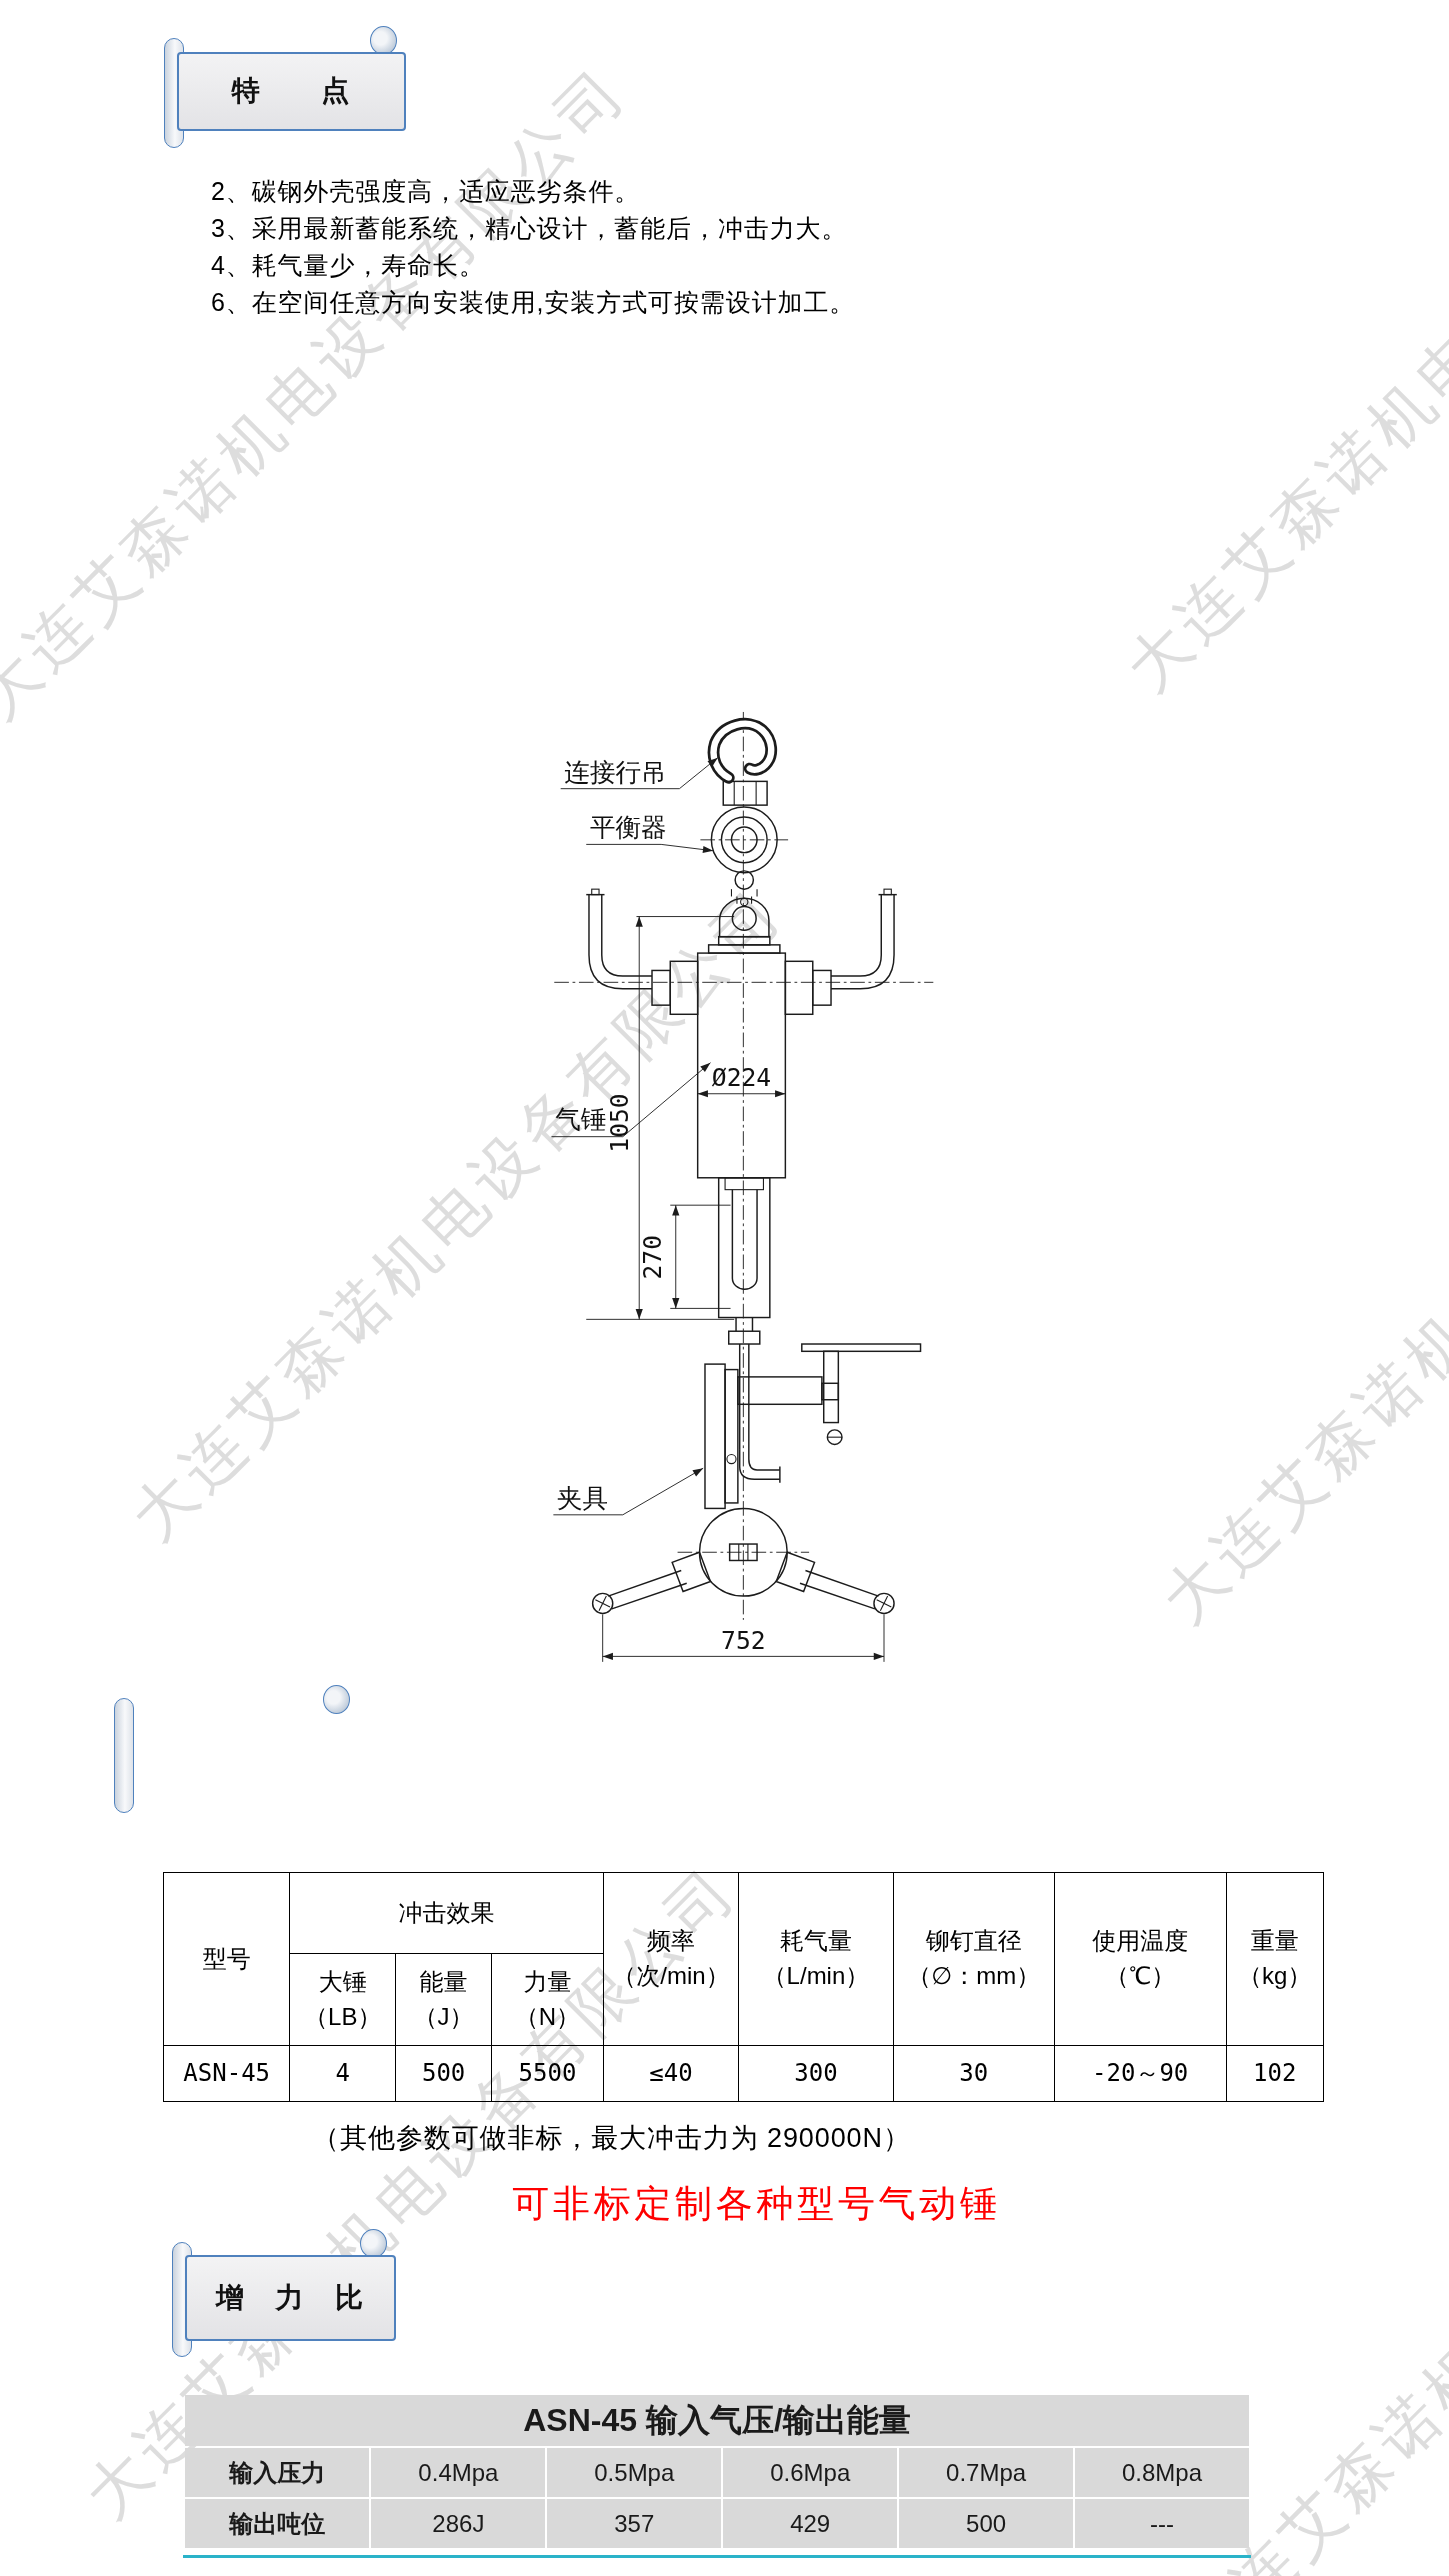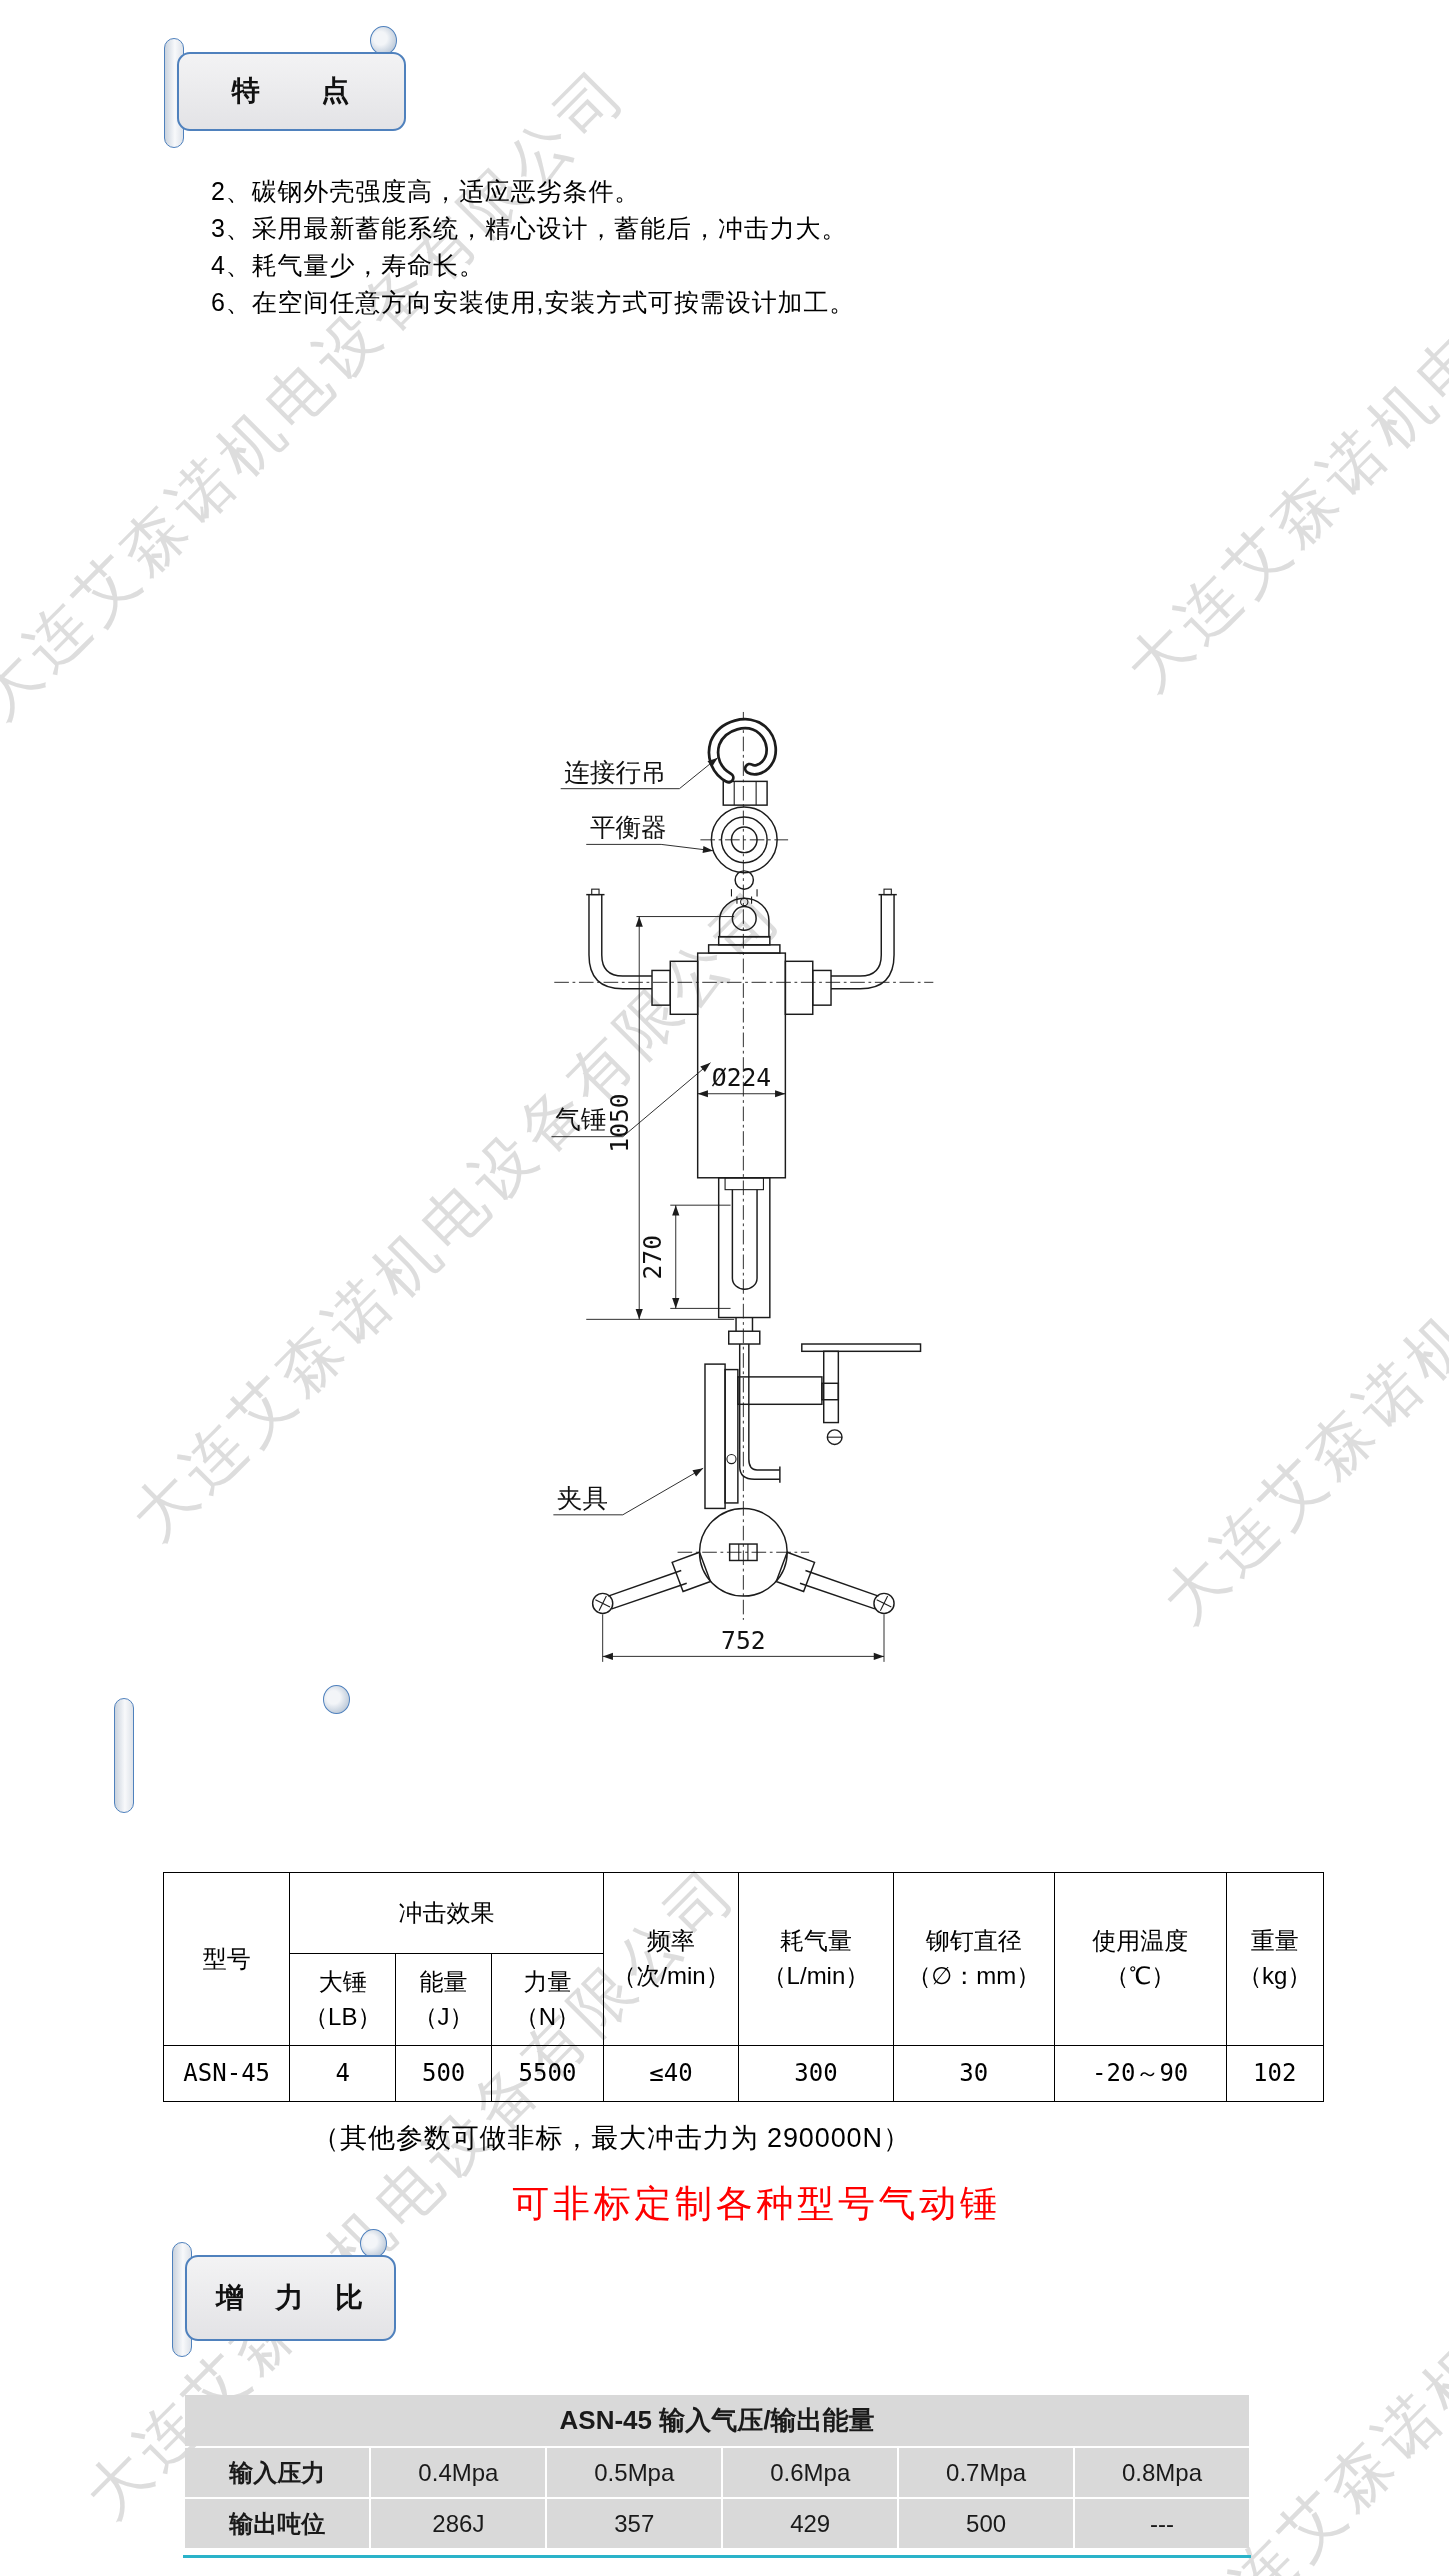--- a/index.html
+++ b/index.html
@@ -21,21 +21,21 @@
     border:1.8px solid var(--banner-border); border-radius:10px;
   }
   .banner .curl {
     position:absolute; right:9px; top:0; width:27px; height:29px; box-sizing:border-box;
     background:radial-gradient(circle at 38% 42%, #f3f5f8 30%, #9fb2c8);
     border:1.8px solid var(--banner-border); border-radius:50%;
   }
   .banner .face {
     position:absolute; left:12.8px; right:0; top:10px; bottom:16.4px; box-sizing:border-box;
     background:linear-gradient(180deg,#f3f3f4,#e3e3e6);
-    border:2.3px solid var(--banner-border); border-radius:13px;
+    border:2.3px solid var(--banner-border); border-radius:4px;
     display:flex; align-items:center; justify-content:center;
     font-size:28px; font-weight:bold; letter-spacing:1.8px; color:#111;margin-top:16px;
   }
   #banner-features { left:164px; top:25.6px;  width:242px; height:122px; }
   #banner-specs    { left:114px; top:1685px; width:245px; height:128px; }
   #banner-ratio    { left:172px; top:2229px; width:224px; height:128px; }
   
   .features {
     position:absolute; left:211px; top:173px; margin:0; padding:0; list-style:none;
     font-size:25px; line-height:37px; letter-spacing:0.9px;
@@ -72,21 +72,21 @@
   
   .ratio-wrap {
     position:absolute; left:183px; top:2393px; width:1068px;
     border-bottom:3.7px solid var(--ratio-accent); padding-bottom:4.6px;
   }
   .ratio-table {
     width:100%; border-collapse:separate; border-spacing:2.7px;
     table-layout:fixed; text-align:center; font-size:24px; color:#1a1a1a;
   }
   .ratio-table th, .ratio-table td { background:var(--ratio-cell); padding:0; }
-  .ratio-table .title-cell { height:51px; font-weight:bold; font-size:26px; }
+  .ratio-table .title-cell { height:51px; font-weight:bold; font-size:32px; }
   .ratio-table td, .ratio-table th.row-label { height:49px; }
   .ratio-table .row-label { font-weight:bold; }
 </style>
 </head>
 <body>
 
 <div id="wm-layer">
     <div class="wm" style="left: 301px; top: 393px; color: rgb(189, 189, 189);">大连艾森诺机电设备有限公司</div>
     <div class="wm" style="left: 1452px; top: 365px; color: rgb(189, 189, 189);">大连艾森诺机电设备有限公司</div>
     <div class="wm" style="left: 457px; top: 1214px; color: rgb(189, 189, 189);">大连艾森诺机电设备有限公司</div>

